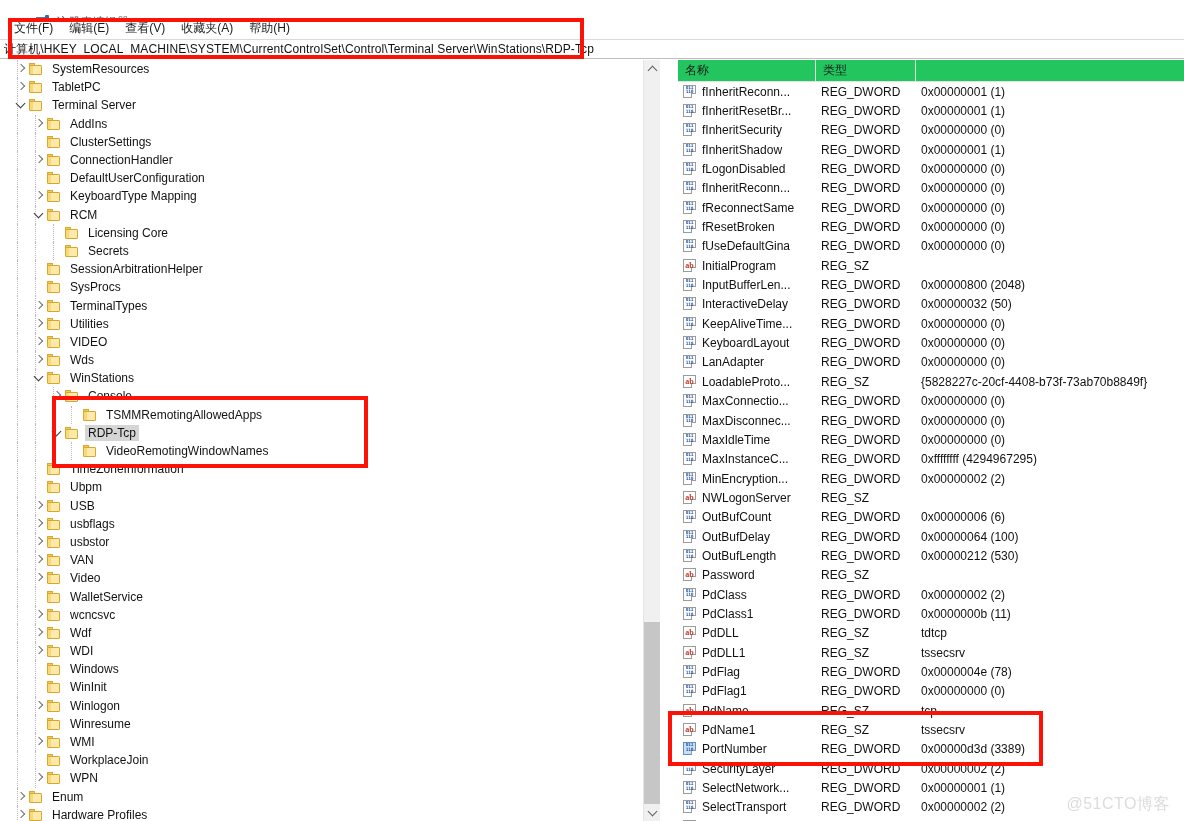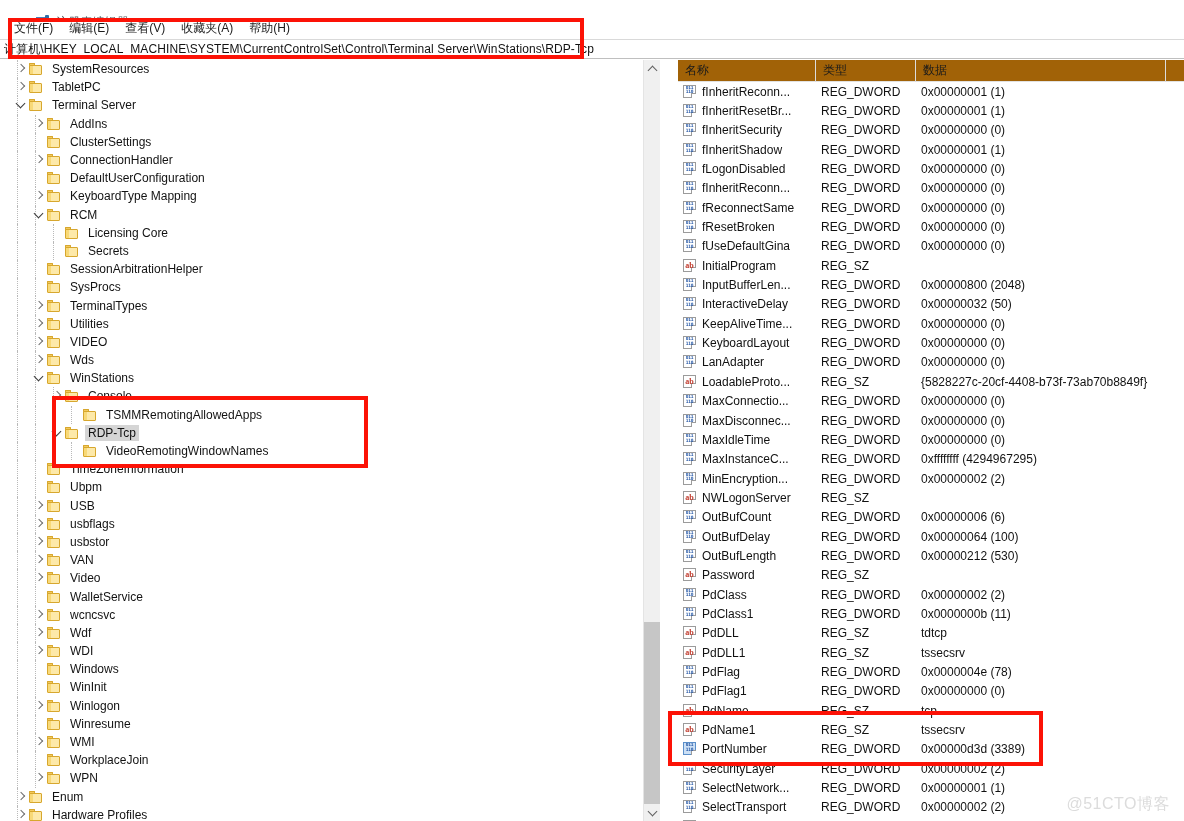--- a/index.html
+++ b/index.html
@@ -216,21 +216,21 @@
   #value-pane {
     position: absolute; left: 678px; top: 0;
     width: 506px; height: 761px;
     background: #ffffff;
     overflow: hidden;
   }
   #value-header {
     position: relative;
     height: 22px;
     display: flex; align-items: center;
-    background: #a16207;
+    background: #22c55e;
     border-bottom: 1px solid #e2e2e2;
     font-size: 12px; color: #1b1b1b;
   }
   .vh-cell {
     height: 22px;
     display: flex; align-items: center;
     padding-left: 7px;
     border-right: 1px solid #dcdcdc;
     white-space: nowrap;
     cursor: default;
@@ -866,21 +866,20 @@
         <div id="tree-sb-down"></div>
       </div>
     </div>
 
     <div id="splitter"></div>
 
     <div id="value-pane">
       <div id="value-header">
         <div class="vh-cell vh-name">名称</div>
         <div class="vh-cell vh-type">类型</div>
-        <div class="vh-cell vh-data">数据</div>
       </div>
       <div id="value-rows">
           <div class="value-row">
             <div class="vr-icon dword">
               <div class="page"></div>
               <div class="glyph">011<br>110</div>
             </div>
             <div class="vr-name">fInheritReconn...</div>
             <div class="vr-type">REG_DWORD</div>
             <div class="vr-data">0x00000001 (1)</div>

